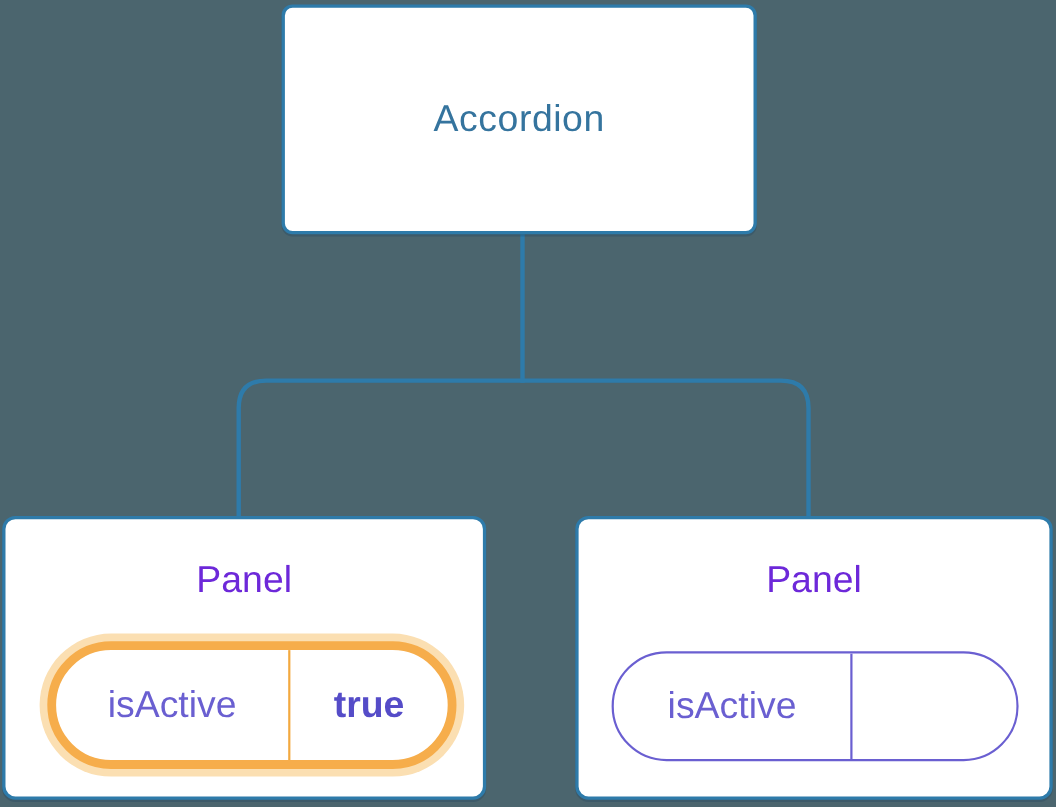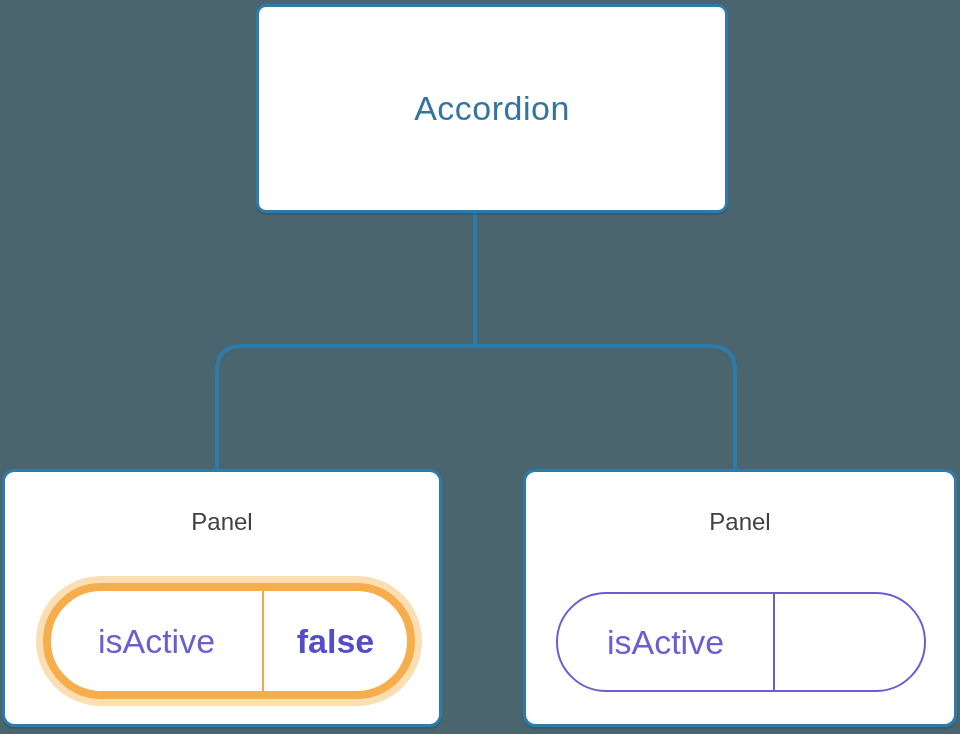--- a/index.html
+++ b/index.html
@@ -20,21 +20,21 @@
 
   .node {
     position:absolute;
     background:#FFFFFF;
     border:3px solid #2E7BAA;
     box-sizing:border-box;
     box-shadow:0 2px 0 rgba(20,60,90,0.25);
   }
 
   .accordion-node {
-    left:256px; top:4px; width:472px; height:209px;
+    left:256px; top:4px; width:432px; height:209px;
     border-radius:10px;
     display:flex; align-items:center; justify-content:center;
   }
 
   .node-title {
     color:#35749E;
     font-size:34px;
     font-weight:500;
     letter-spacing:0.5px;
   }
@@ -42,22 +42,22 @@
   .panel-node {
     top:469px; height:258px;
     border-radius:12px;
   }
   .panel-left  { left:2px;   width:440px; }
   .panel-right { left:523px; width:434px; }
 
   .panel-title {
     position:absolute; left:0; top:36px; width:100%;
     text-align:center;
-    color:#404040;
-    font-size:24px;
+    color:#6d28d9;
+    font-size:34px;
     font-weight:500;
   }
 
   .state-pill {
     position:absolute;
     background:#FFFFFF;
     box-sizing:border-box;
     display:flex;
     align-items:stretch;
     overflow:hidden;
@@ -107,21 +107,21 @@
 
   <div class="node accordion-node">
     <span class="node-title">Accordion</span>
   </div>
 
   <div class="node panel-node panel-left">
     <div class="panel-title">Panel</div>
     <div class="state-pill pill-active">
       <div class="pill-cell cell-name">isActive</div>
       <div class="pill-divider divider-orange"></div>
-      <div class="pill-cell cell-value value-bold">false</div>
+      <div class="pill-cell cell-value value-bold">true</div>
     </div>
   </div>
 
   <div class="node panel-node panel-right">
     <div class="panel-title">Panel</div>
     <div class="state-pill pill-plain">
       <div class="pill-cell cell-name">isActive</div>
       <div class="pill-divider divider-purple"></div>
     </div>
   </div>

